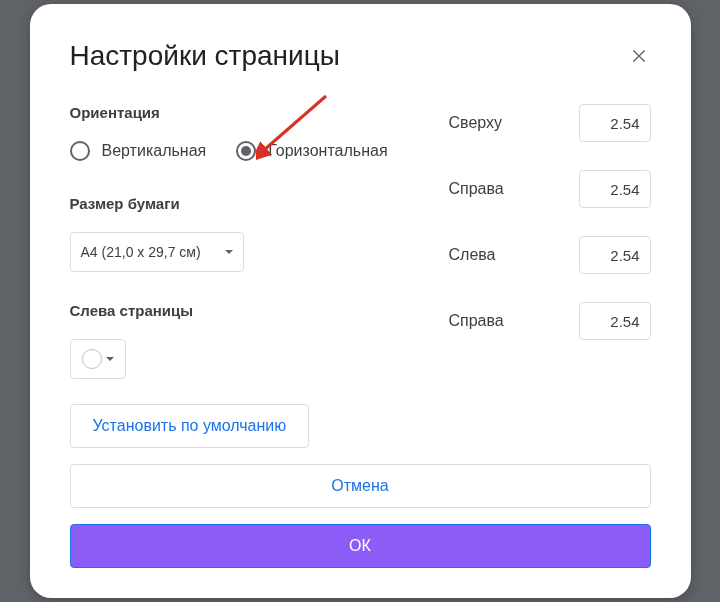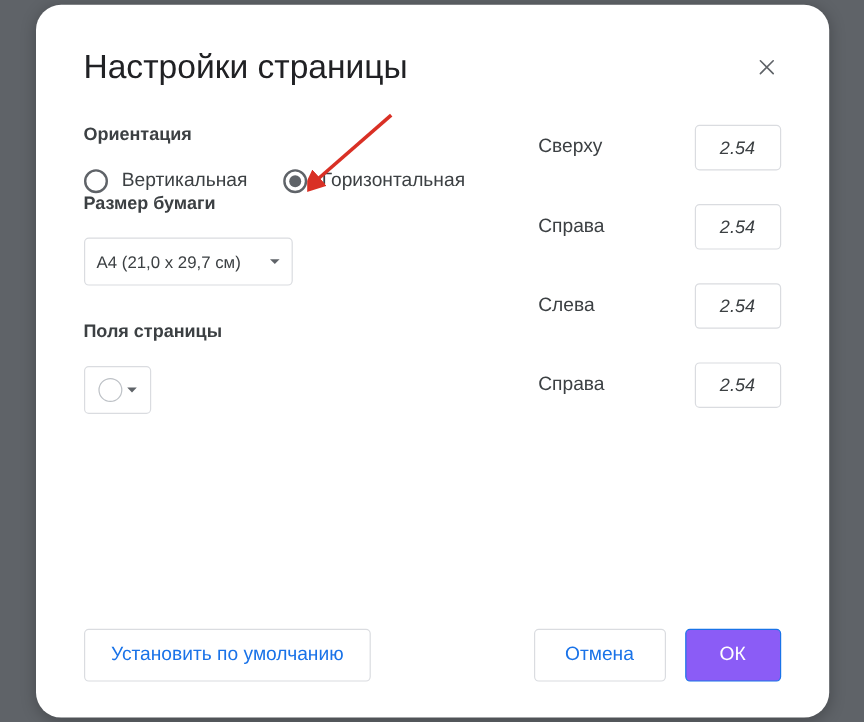--- a/index.html
+++ b/index.html
@@ -51,20 +51,21 @@
   .section-title {
     font-weight: 700;
     color: #3c4043;
     font-size: 15px;
     margin-bottom: 20px;
   }
   .radio-row {
     display: flex;
     gap: 30px;
     align-items: center;
+    margin-bottom: 34px;
   }
   .radio {
     display: flex;
     align-items: center;
     gap: 12px;
     cursor: pointer;
   }
   .radio-circle {
     width: 20px; height: 20px;
     border-radius: 50%;
@@ -109,31 +110,31 @@
   .margin-row {
     display:flex; align-items:center; justify-content:space-between;
     margin-bottom: 28px;
     gap: 32px;
   }
   .margin-row label { font-size:16px; color:#3c4043; }
   .margin-input {
     width: 72px; height: 38px;
     border: 1px solid #dadce0;
     border-radius: 4px;
-    text-align: center;
+    text-align: right;
     padding: 0 10px;
     font-size: 15px;
     color:#3c4043;
-    font-style:italic;
   }
   .footer {
     position:absolute;
     left: 40px; right: 40px; bottom: 30px;
     display:flex;
     gap: 16px;
+    flex-direction: column;
   }
   .btn {
     height: 44px;
     border-radius: 4px;
     font-size: 16px;
     font-weight: 500;
     display: inline-flex;
     align-items: center;
     justify-content: center;
     cursor: pointer;
@@ -188,21 +189,21 @@
 
       <div class="paper-size-section">
         <div class="section-title">Размер бумаги</div>
         <div class="dropdown">
           <span>A4 (21,0 x 29,7 см)</span>
           <span class="caret"></span>
         </div>
       </div>
 
       <div class="color-section">
-        <div class="section-title">Поля страницы</div>
+        <div class="section-title">Слева страницы</div>
         <div class="dropdown">
           <span class="color-circle"></span>
           <span class="caret"></span>
         </div>
       </div>
     </div>
 
     <div class="col-right">
 
       <div class="margin-row">

